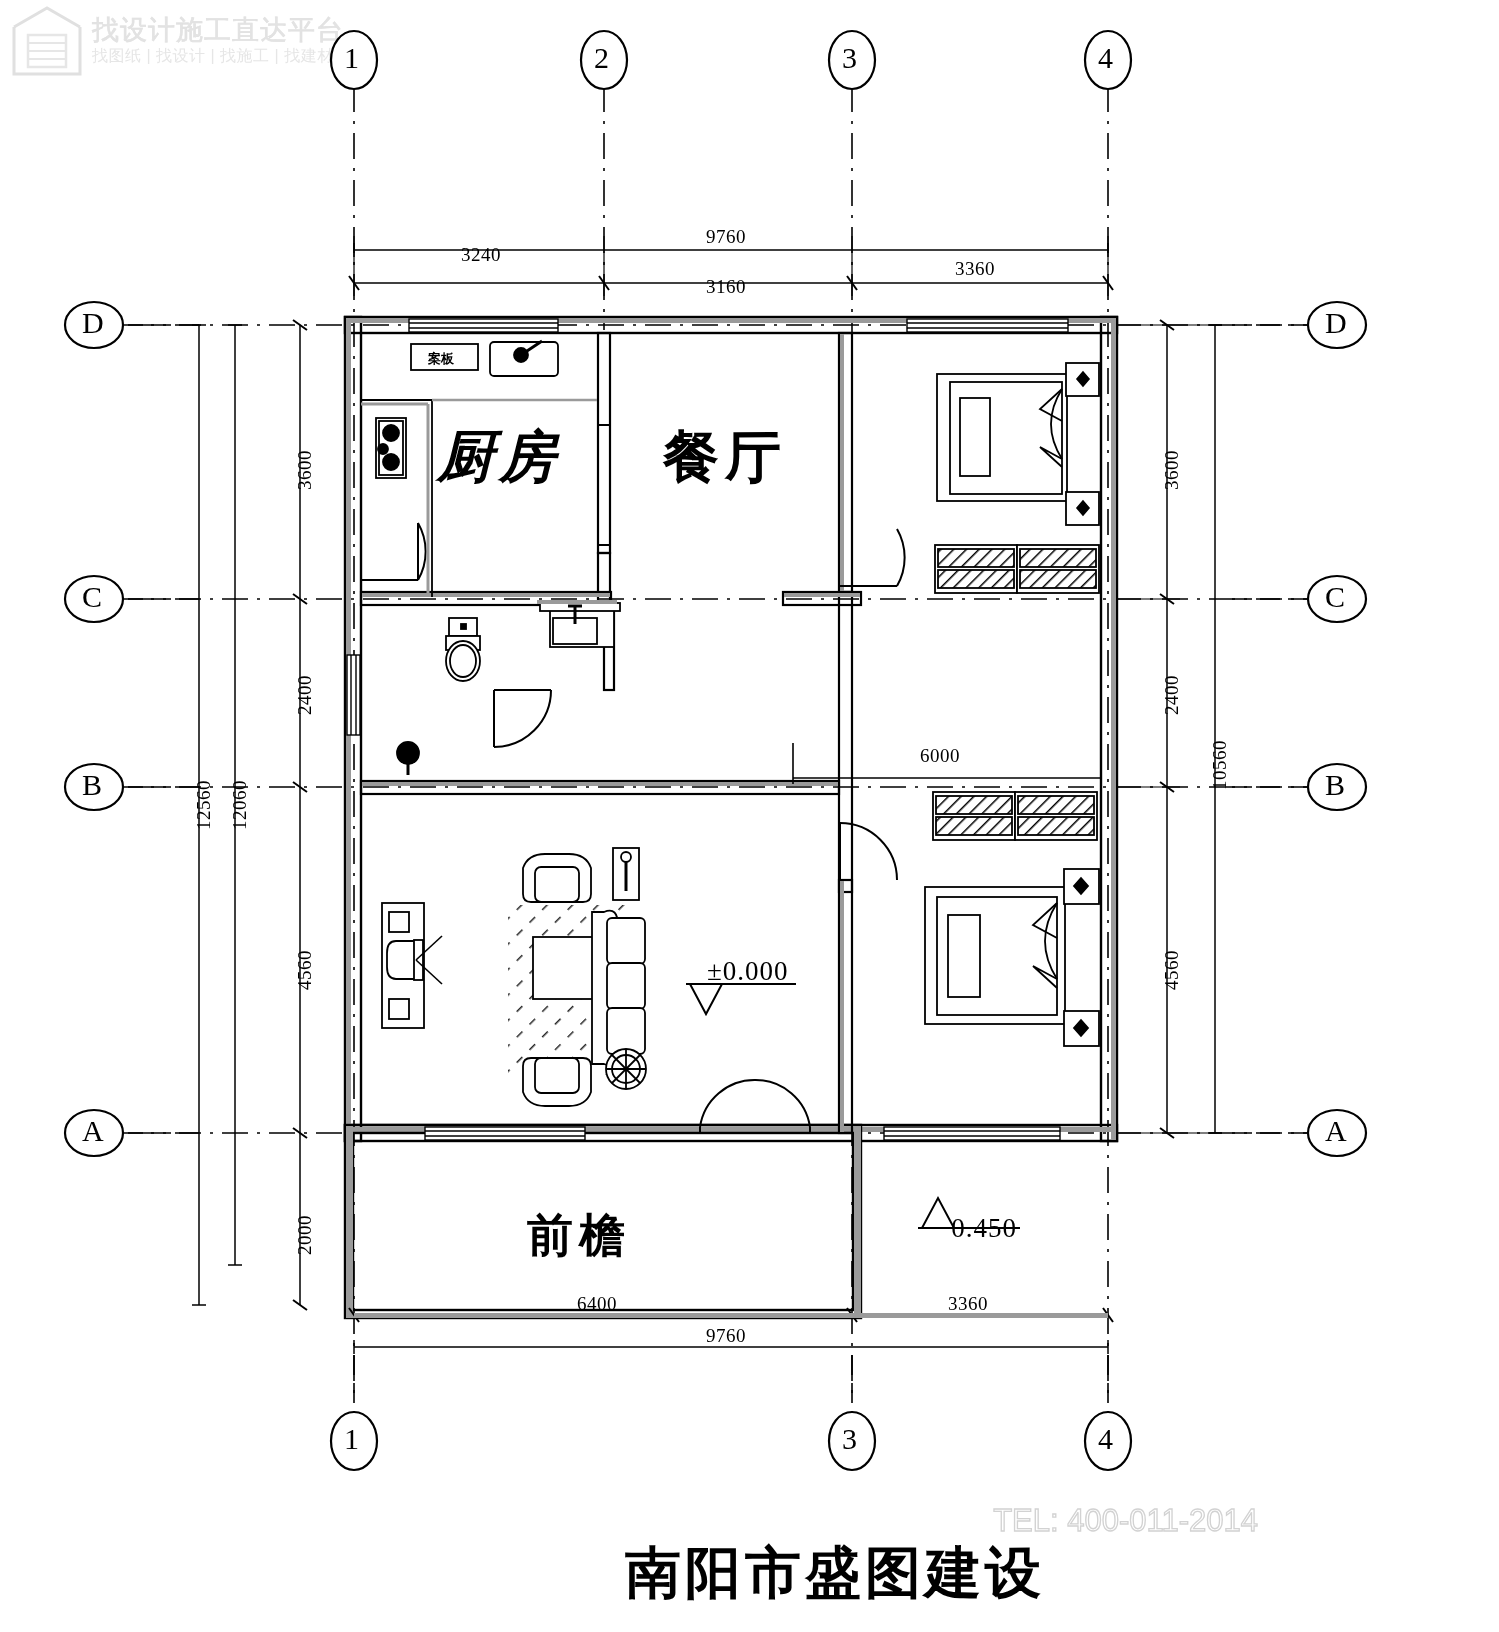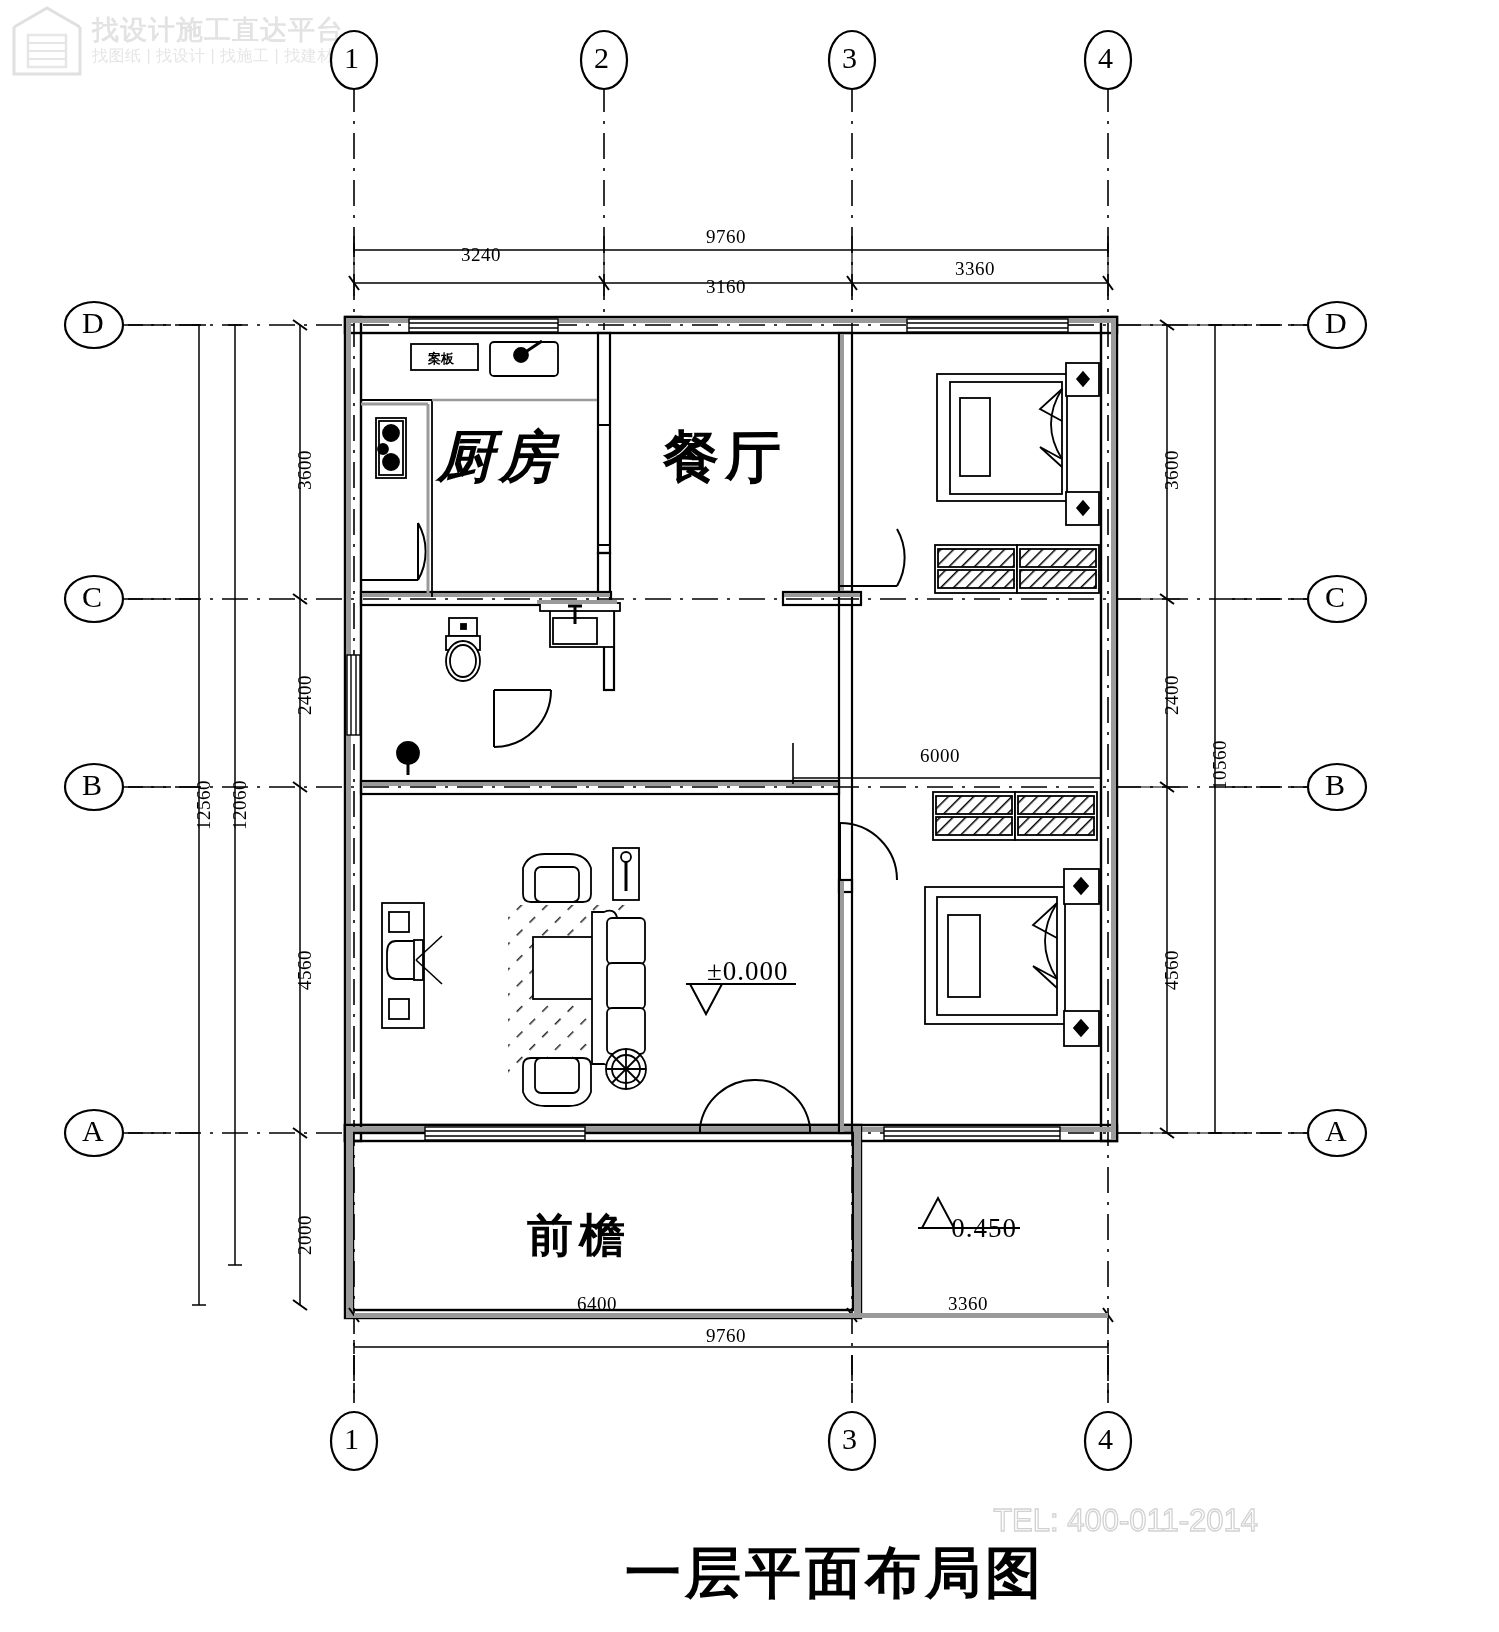--- a/index.html
+++ b/index.html
@@ -493,17 +493,17 @@
   <div class="lbl dim-v" style="left:294px;top:490px;">3600</div>
   <div class="lbl dim-v" style="left:294px;top:715px;">2400</div>
   <div class="lbl dim-v" style="left:294px;top:990px;">4560</div>
   <div class="lbl dim-v" style="left:294px;top:1255px;">2000</div>
 
   <div class="lbl dim-v" style="left:1161px;top:490px;">3600</div>
   <div class="lbl dim-v" style="left:1161px;top:715px;">2400</div>
   <div class="lbl dim-v" style="left:1161px;top:990px;">4560</div>
   <div class="lbl dim-v" style="left:1209px;top:790px;">10560</div>
 
-  <div class="title-cn">一层平面布局图</div>
+  <div class="title-cn">南阳市盛图建设</div>
 
   <div class="wm-tel">TEL: 400-011-2014</div>
 
 </div>
 
 </body></html>

